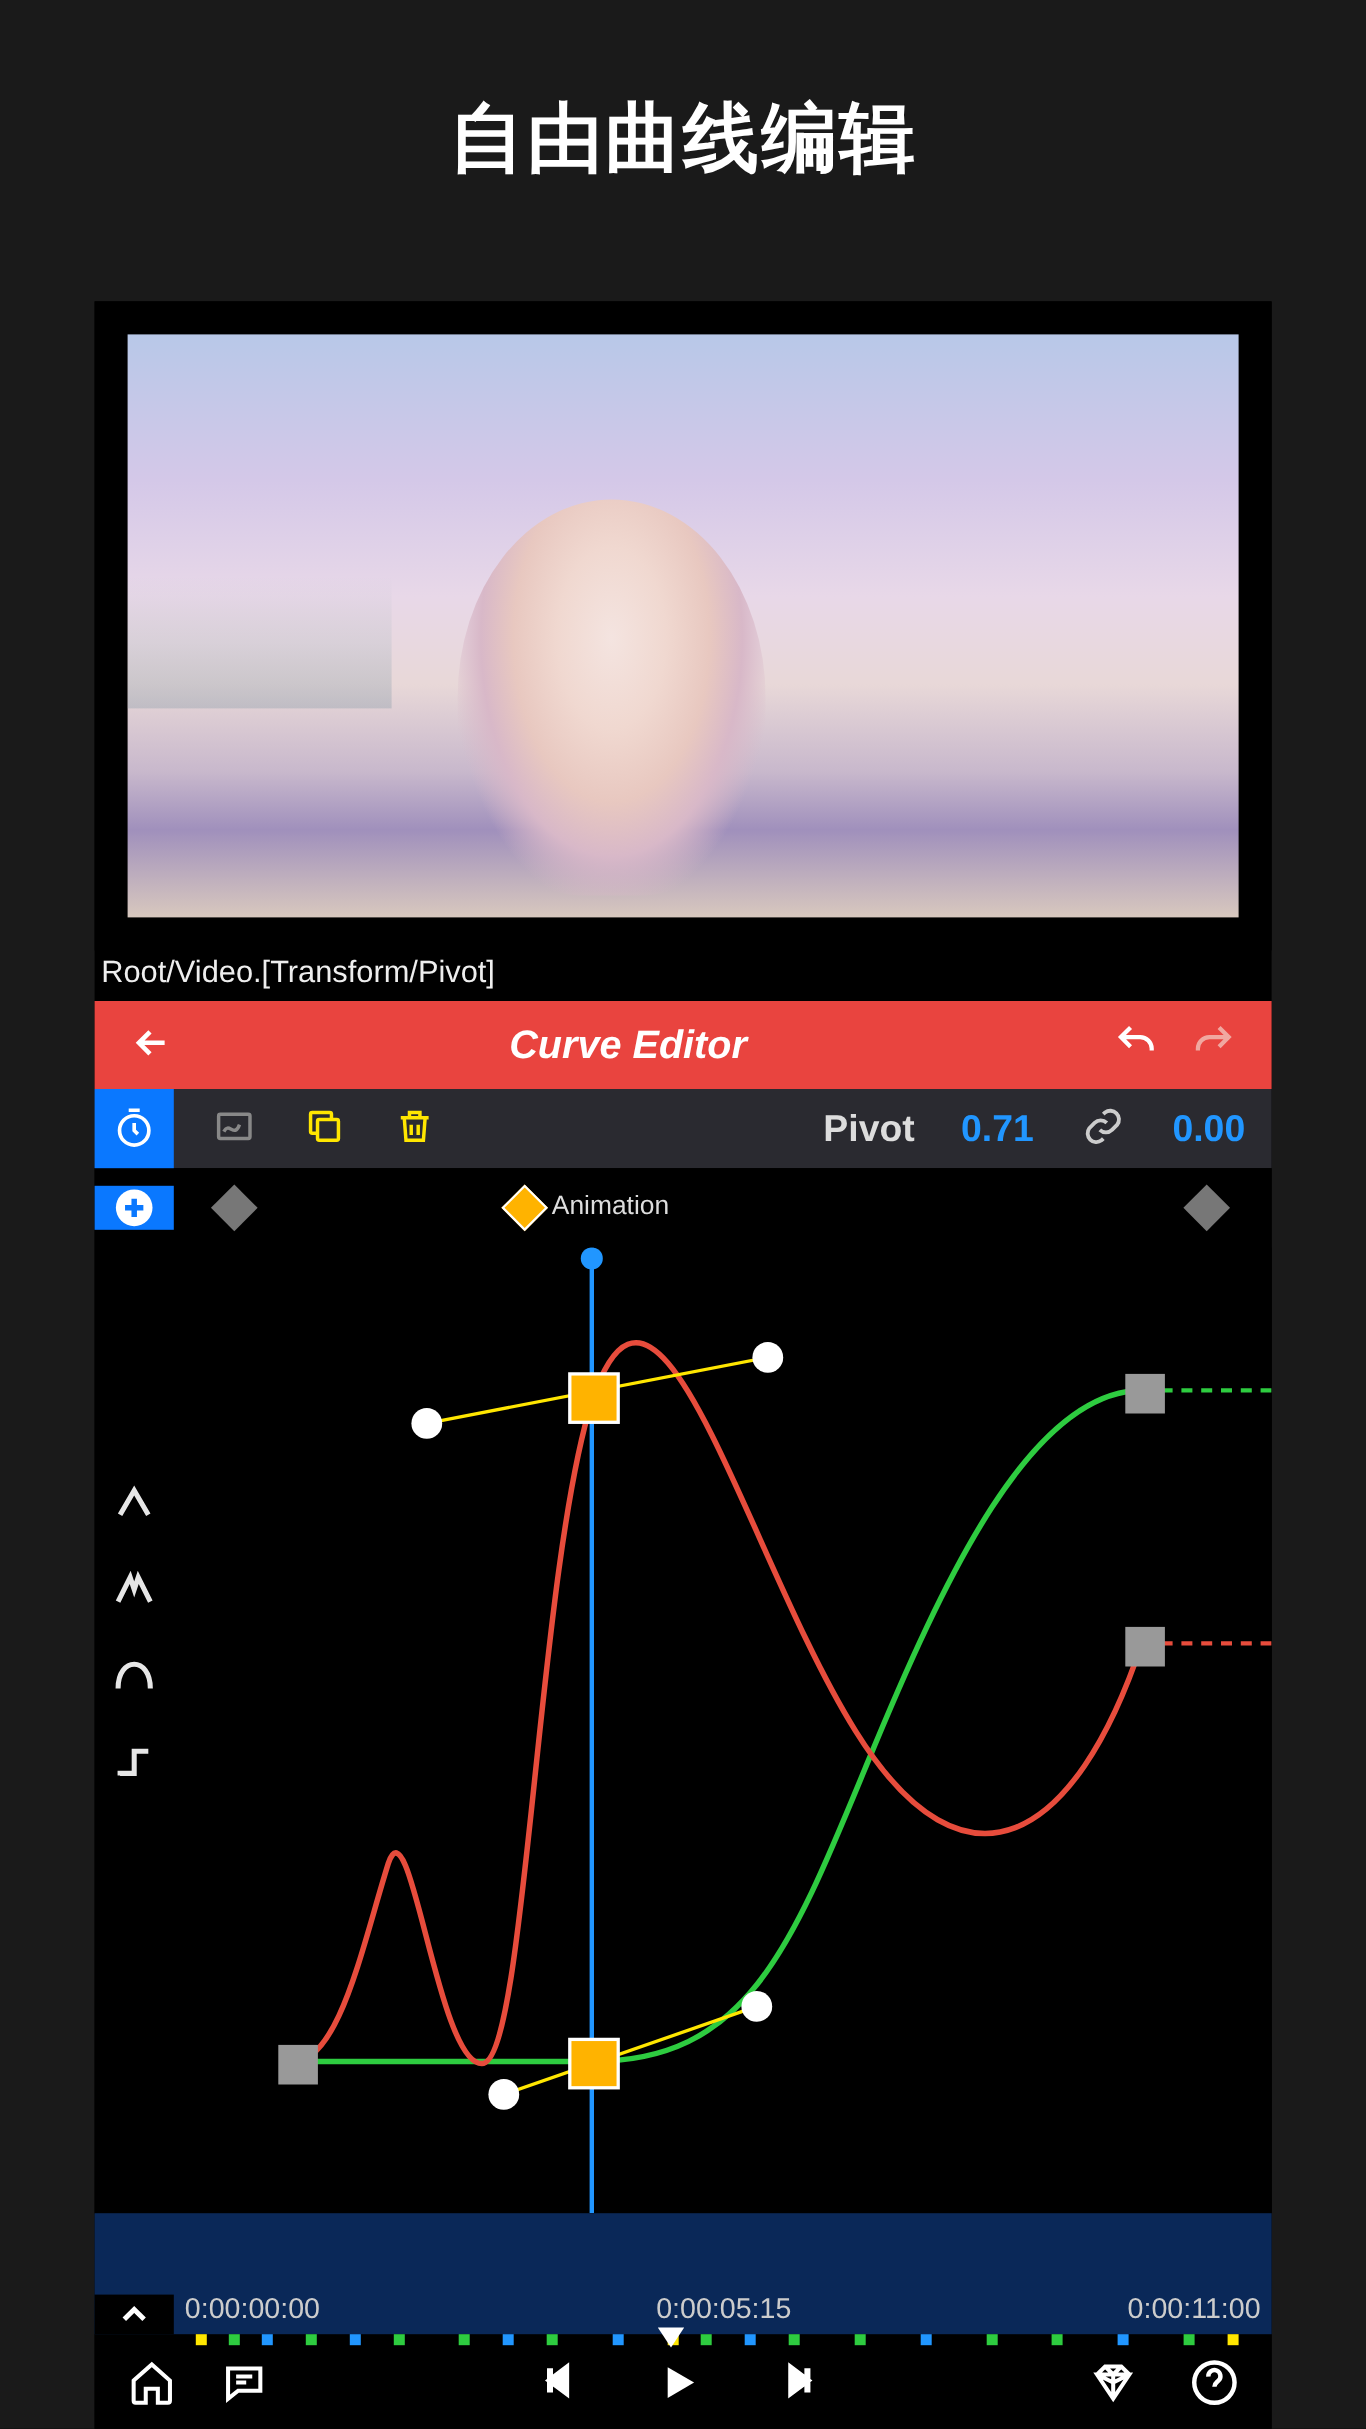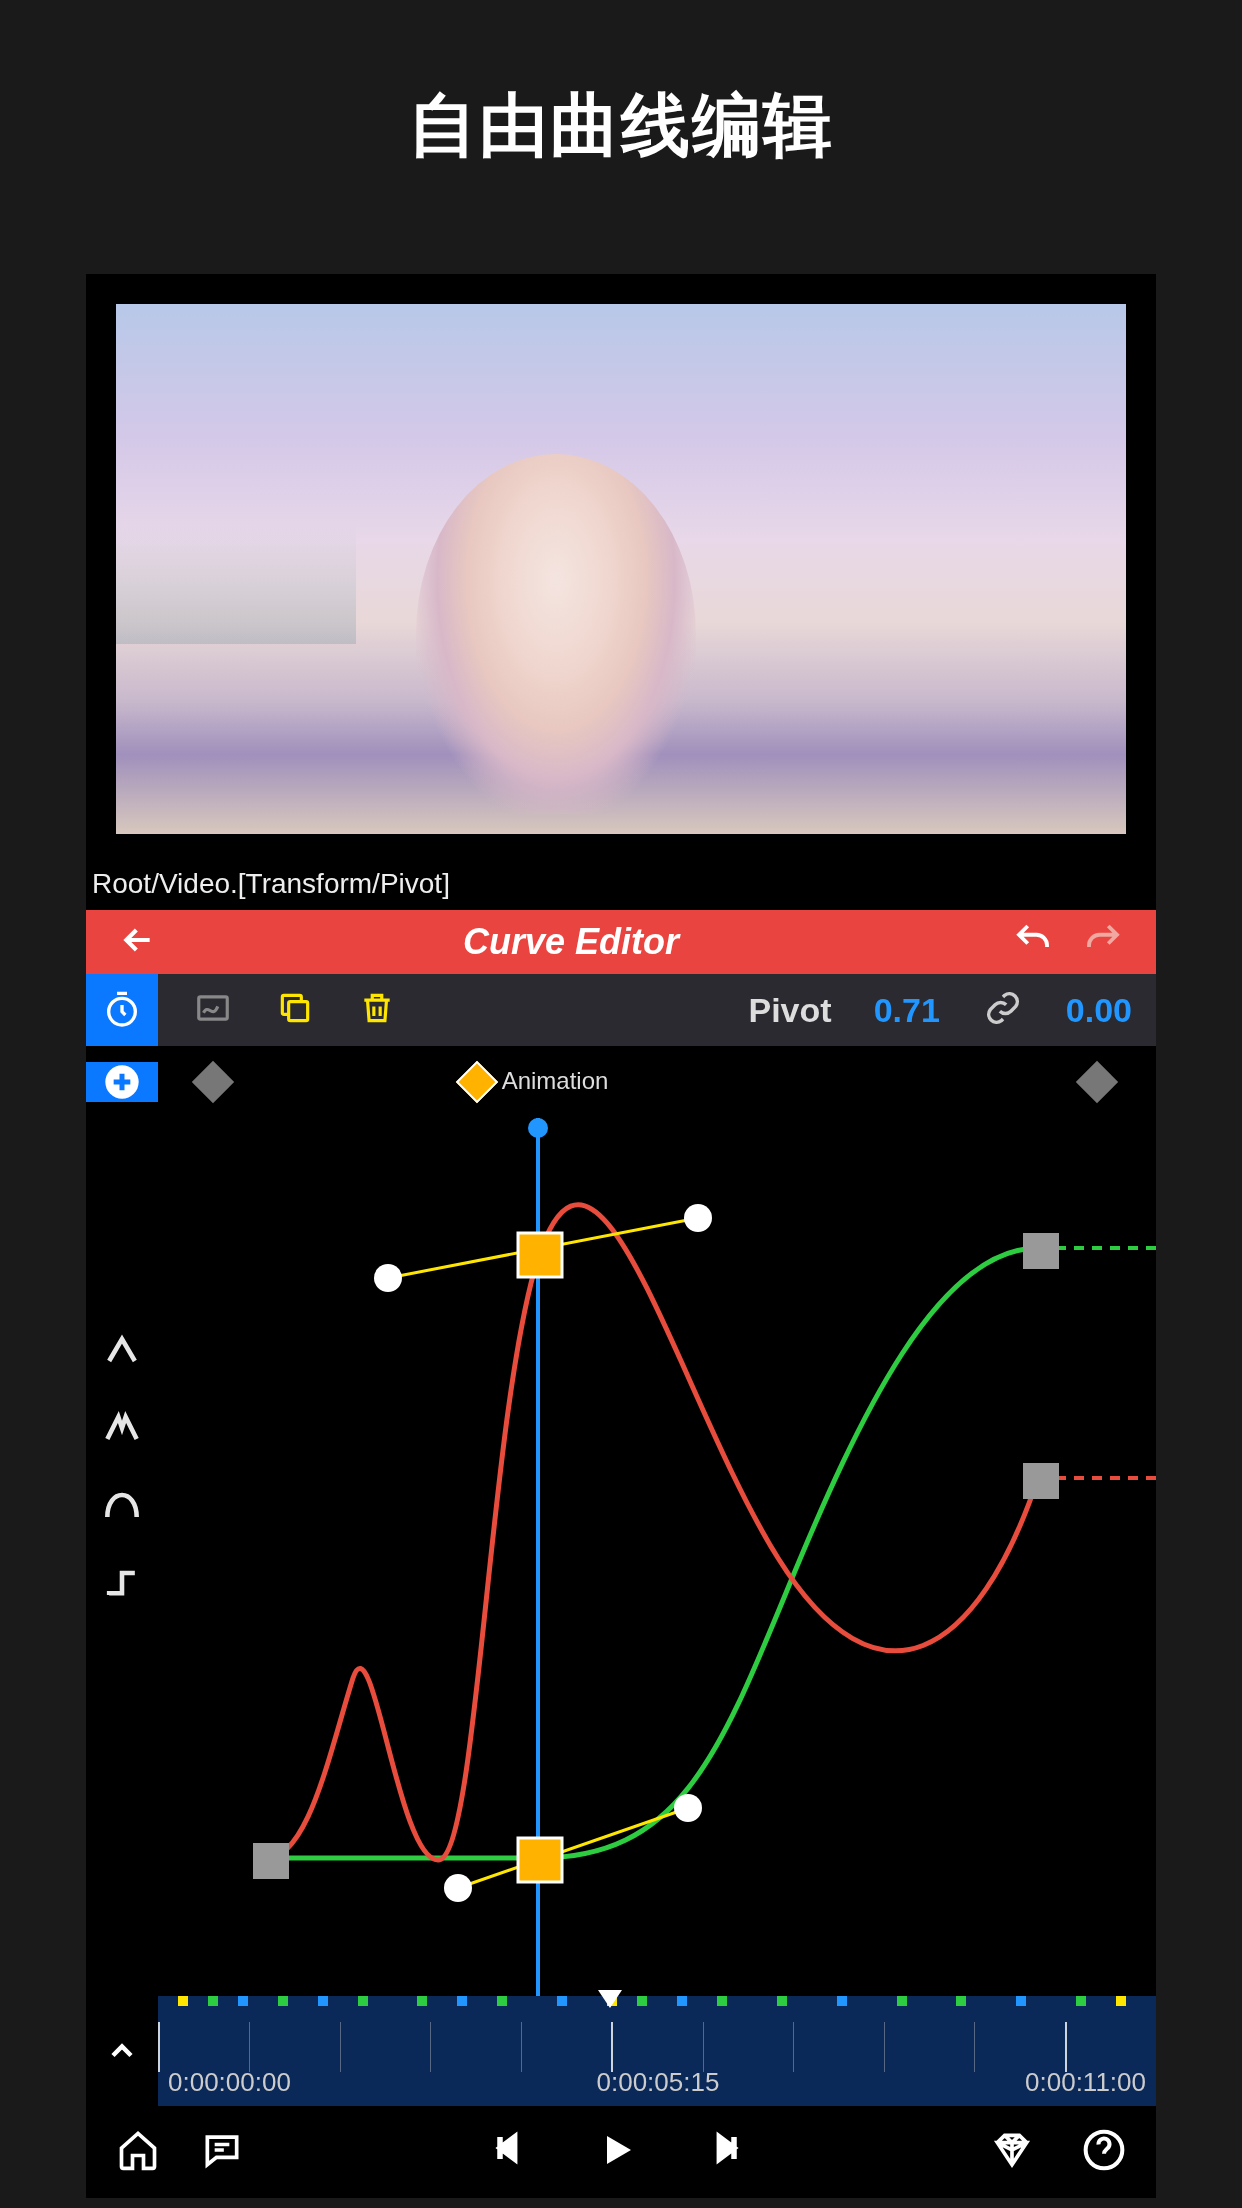--- a/index.html
+++ b/index.html
@@ -55,21 +55,21 @@
 }
 .breadcrumb {
   padding: 4px 6px 10px;
   font-size: 28px;
   color: #eee;
 }
 .red-bar {
   background: #e9443f;
   display: flex;
   align-items: center;
-  height: 64px;
+  height: 80px;
   padding: 0 32px;
 }
 .red-bar .back { flex: 0 0 auto; margin-right: 12px; }
 .red-bar .title { flex: 1; text-align: center; font-size: 36px; font-weight: 600; font-style: italic; margin-left: -40px; }
 .red-bar .right { flex: 0 0 auto; display: flex; gap: 28px; }
 .toolbar {
   display: flex;
   align-items: stretch;
   background: #2a2a30;
   height: 72px;
@@ -134,20 +134,21 @@
   flex: 1;
   position: relative;
   background: #000;
 }
 .canvas svg { position: absolute; left: 0; top: 0; }
 .timeline {
   display: flex;
   background: #0a2858;
   height: 110px;
   position: relative;
+  align-items: flex-end;
 }
 .timeline .side-col { background: #000; }
 .tl-body { flex: 1; position: relative; }
 .tl-marks { position: absolute; left: 0; right: 0; top: 0; height: 10px; }
 .tl-mark { position: absolute; top: 0; width: 10px; height: 10px; }
 .tl-labels {
   position: absolute; left: 0; right: 0; bottom: 8px;
   display: flex; justify-content: space-between;
   font-size: 26px; color: #ccc;
   padding: 0 10px;

